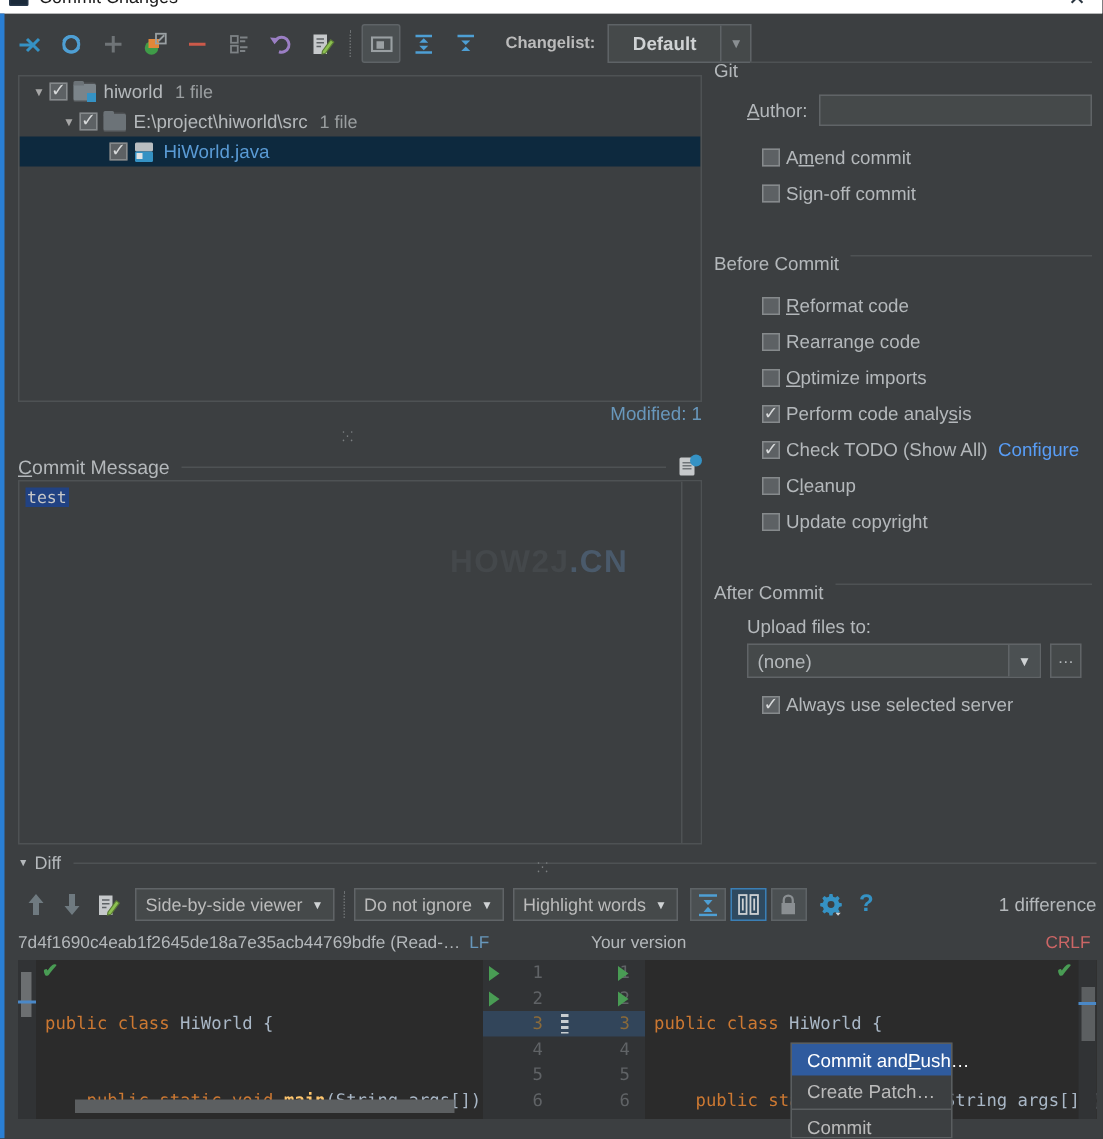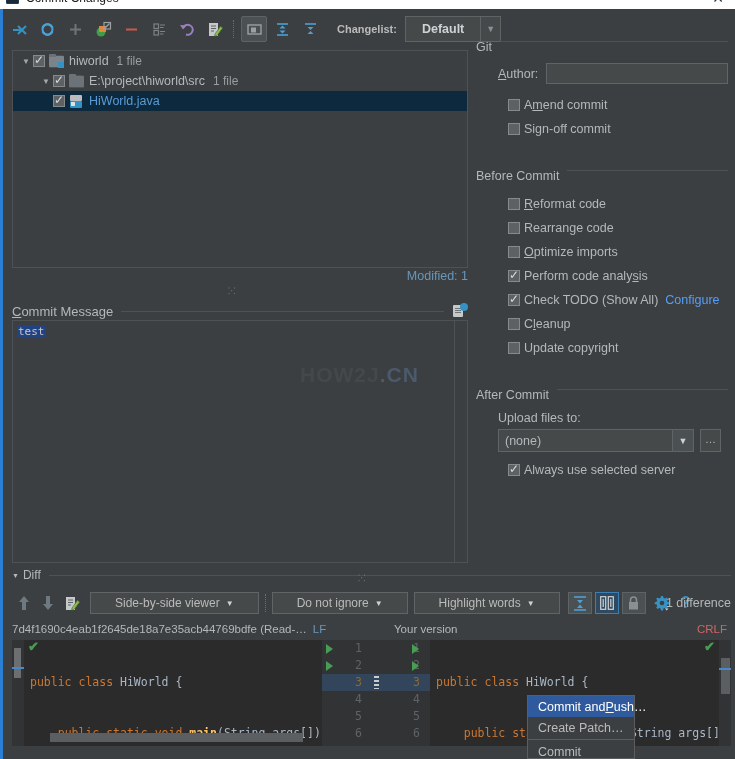--- a/index.html
+++ b/index.html
@@ -195,21 +195,21 @@
   .diff-title { font-size: 12px; color: #b4b8bb; }
   .diff-rule { flex: 1; height: 1px; background: #4e5254; margin-left: 8px; }
 
   .diff-toolbar {
     position: absolute; left: 12px; top: 590px; width: 719px; height: 26px;
     display: flex; align-items: center;
   }
   .dt-icon { width: 24px; height: 24px; display: flex; align-items: center;
              justify-content: center; position: relative; }
   .dt-combo {
-    height: 22px; margin-left: 6px; padding: 0 24px;
+    height: 22px; margin-left: 6px; padding: 0 6px;
     background: #45494a; border: 1px solid #606467;
     display: flex; align-items: center; gap: 6px;
     font-size: 12px; color: #bbbbbb; white-space: nowrap;
   }
   .dt-combo .car { font-size: 8px; color: #cfd2d4; }
   .dt-sep { width: 1px; height: 18px; margin: 0 6px; border-left: 1px dotted #6b6f71; }
   .dt-btn {
     width: 24px; height: 22px; margin-left: 3px;
     display: flex; align-items: center; justify-content: center;
     border: 1px solid transparent; position: relative;
@@ -412,21 +412,21 @@
     </div>
 
     <div class="tree-row" style="padding-left:26px">
       <div class="twisty">▼</div>
       <div class="chk on"></div>
       <div class="ficon folder"></div>
       <span class="tree-label">E:\project\hiworld\src</span>
       <span class="tree-count">1 file</span>
     </div>
 
-    <div class="tree-row sel" style="padding-left:40px">
+    <div class="tree-row sel" style="padding-left:60px">
       <div class="chk on"></div>
       <div class="ficon java">
         <span class="j1"></span>
           <span class="j2"></span>
           <span class="j3"></span>
       </div>
       <span class="tree-label file">HiWorld.java</span>
     </div>
 
   </div>

